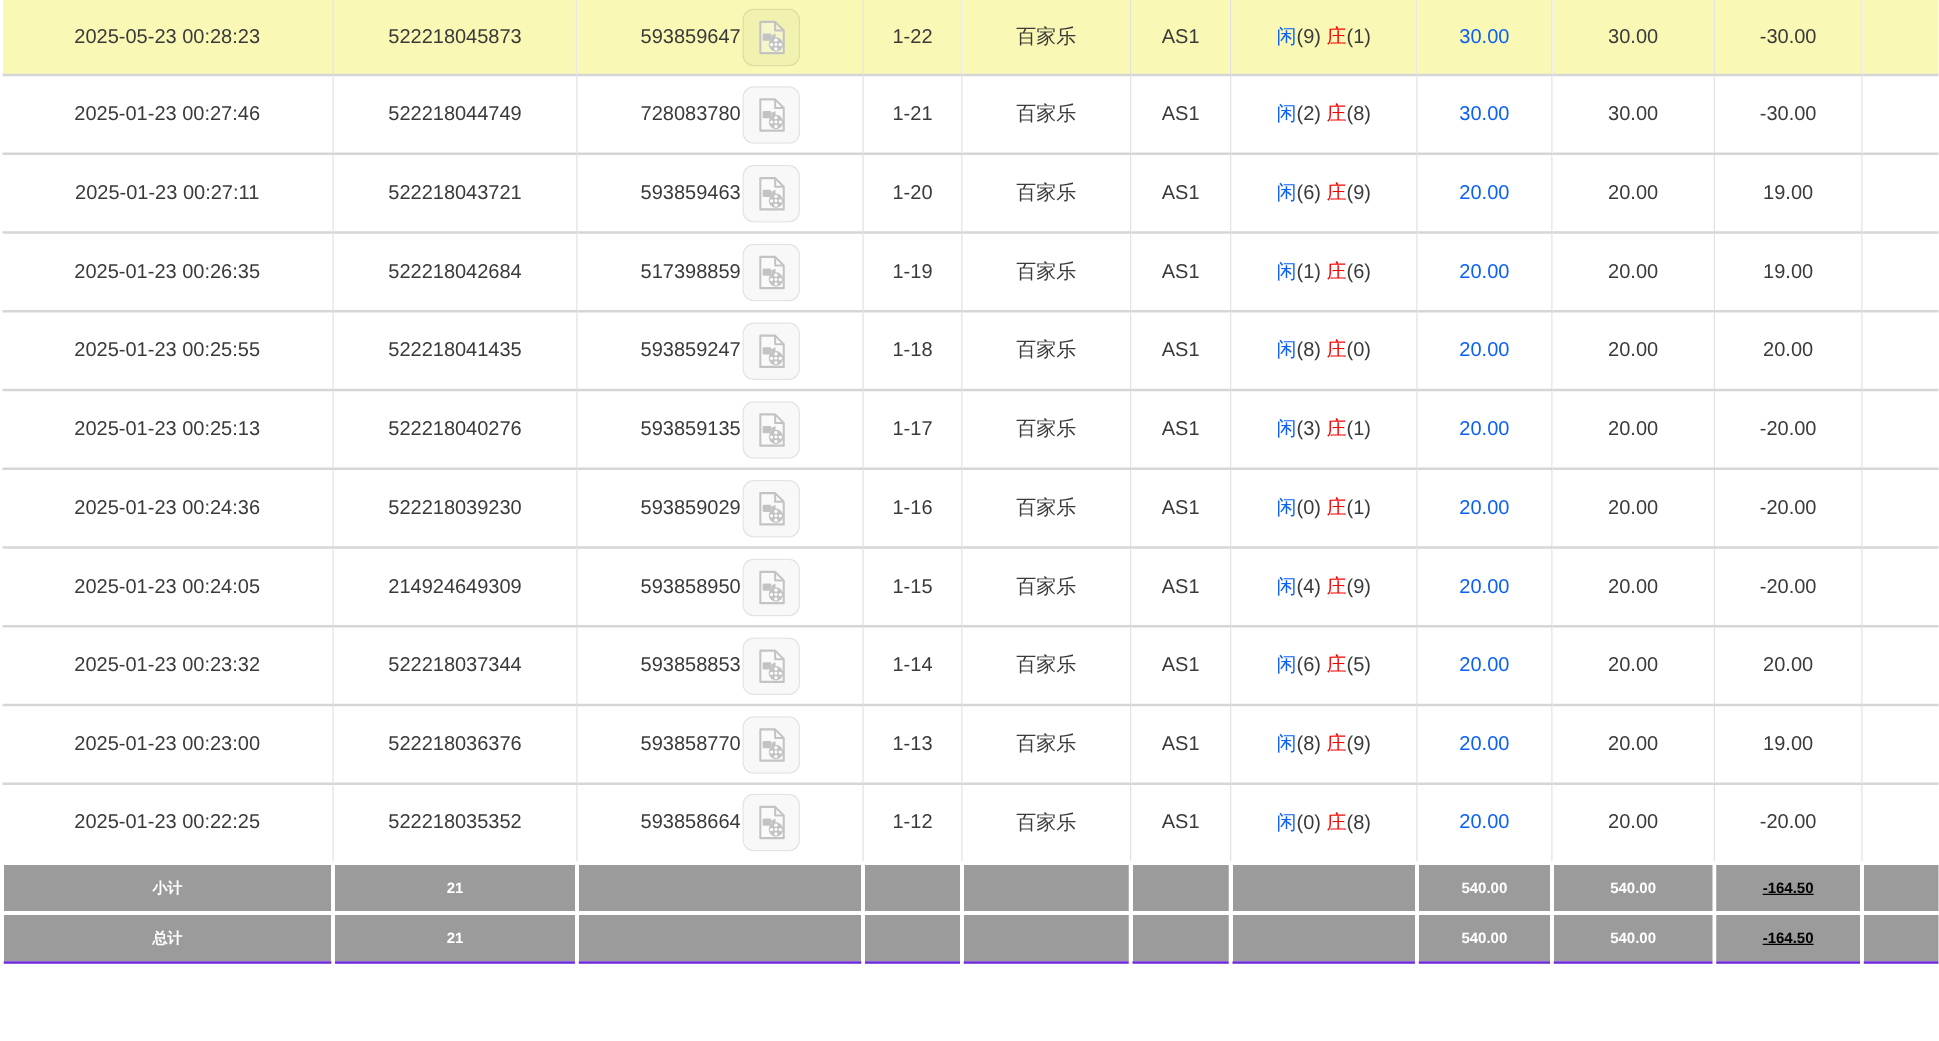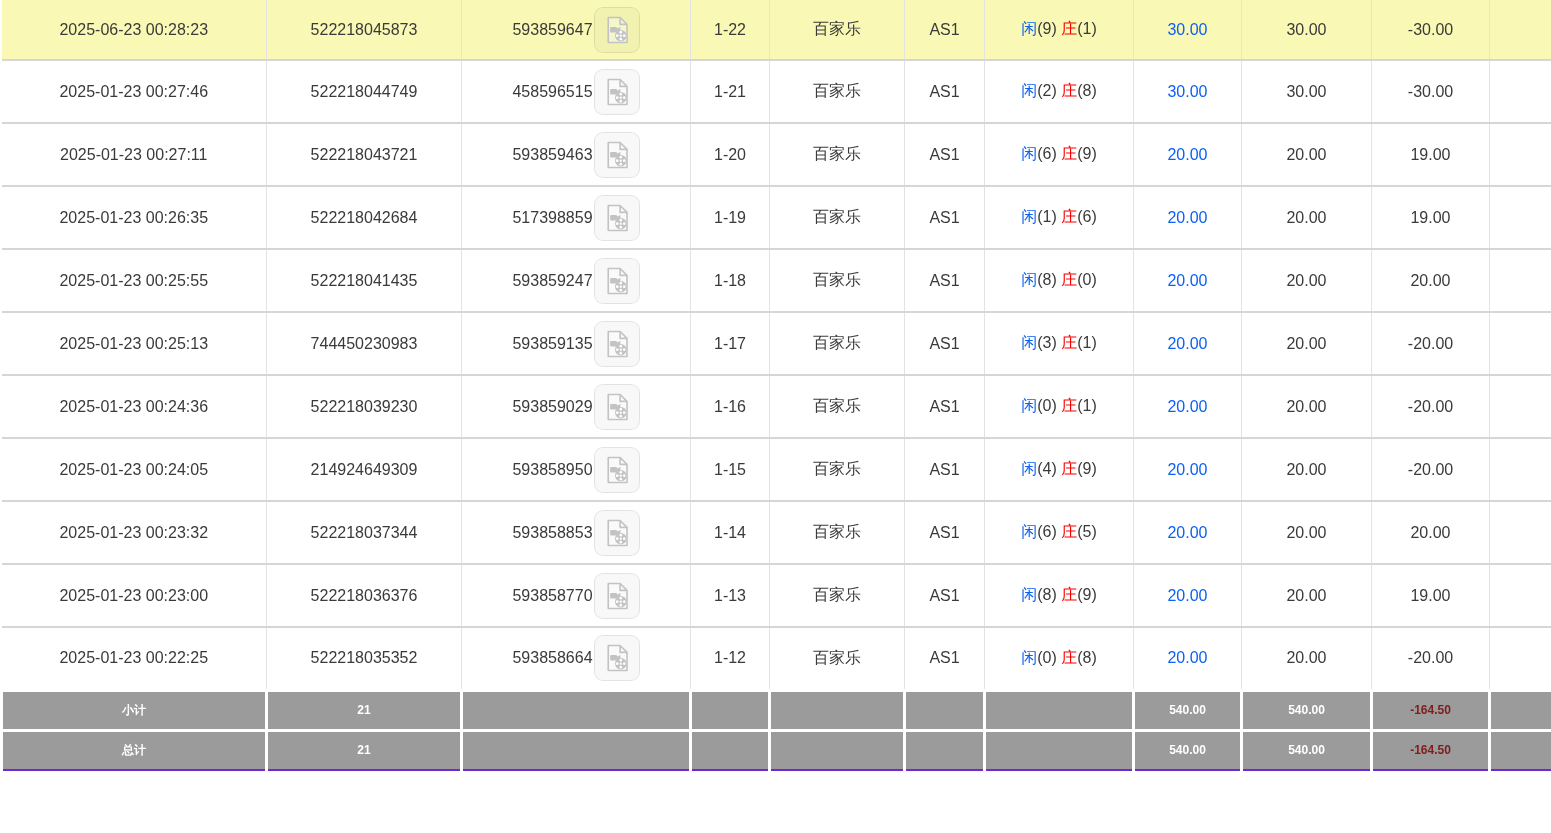--- a/index.html
+++ b/index.html
@@ -77,21 +77,21 @@
     height: 40px;
     background: #9b9b9b;
     border: 3px solid #ffffff;
     color: #ffffff;
     font-weight: bold;
     font-size: 12px;
   }
   tr.summary.total-row td {
     border-bottom: 2px solid #6d28d9;
   }
-  tr.summary td.neg { color: #7f1d1d; }
+  tr.summary td.neg { color: #000000; text-decoration: underline; }
 </style>
 </head>
 <body>
 
 <div class="page">
   <table class="records">
     <colgroup>
       <col style="width:265px">
         <col style="width:195px">
         <col style="width:229px">
@@ -99,21 +99,21 @@
         <col style="width:135px">
         <col style="width:80px">
       <col style="width:149px">
         <col style="width:108px">
         <col style="width:130px">
       <col style="width:118px">
         <col style="width:63px">
     </colgroup>
     <tbody>
         <tr class="data-row highlight">
-    <td>2025-06-23 00:28:23</td>
+    <td>2025-05-23 00:28:23</td>
     <td>522218045873</td>
     <td>
       <span class="round-wrap">
         <span>593859647</span>
         <span class="video-btn">
           <svg width="30" height="30" viewBox="0 0 48 48">
             <path d="M10 4 H29 L40 15 V44 H10 Z" fill="rgba(255,255,255,0.35)" stroke="#c3c3c3" stroke-width="2.6" stroke-linejoin="round"></path>
             <path d="M29 4 V15 H40" fill="none" stroke="#c3c3c3" stroke-width="2.6" stroke-linejoin="round"></path>
             <rect x="13" y="19" width="11" height="9" rx="1.6" fill="#c3c3c3"></rect>
             <path d="M24 21.5 L29.5 19 V28 L24 25.5 Z" fill="#c3c3c3"></path>
@@ -137,21 +137,21 @@
     <td><span class="amt-link">30.00</span></td>
     <td>30.00</td>
     <td class="neg">-30.00</td>
     <td></td>
   </tr>
         <tr class="data-row">
     <td>2025-01-23 00:27:46</td>
     <td>522218044749</td>
     <td>
       <span class="round-wrap">
-        <span>458596515</span>
+        <span>728083780</span>
         <span class="video-btn">
           <svg width="30" height="30" viewBox="0 0 48 48">
             <path d="M10 4 H29 L40 15 V44 H10 Z" fill="rgba(255,255,255,0.35)" stroke="#c3c3c3" stroke-width="2.6" stroke-linejoin="round"></path>
             <path d="M29 4 V15 H40" fill="none" stroke="#c3c3c3" stroke-width="2.6" stroke-linejoin="round"></path>
             <rect x="13" y="19" width="11" height="9" rx="1.6" fill="#c3c3c3"></rect>
             <path d="M24 21.5 L29.5 19 V28 L24 25.5 Z" fill="#c3c3c3"></path>
             <circle cx="30" cy="33" r="9.2" fill="#c3c3c3"></circle>
             <circle cx="30" cy="33" r="1.9" fill="#ffffff"></circle>
             <circle cx="30" cy="27.4" r="2.1" fill="#ffffff"></circle>
             <circle cx="24.4" cy="33" r="2.1" fill="#ffffff"></circle>
@@ -270,21 +270,21 @@
       <span class="lbl-player">闲</span><span class="score">(8)</span>
       <span class="lbl-banker">庄</span><span class="score">(0)</span>
     </td>
     <td><span class="amt-link">20.00</span></td>
     <td>20.00</td>
     <td>20.00</td>
     <td></td>
   </tr>
         <tr class="data-row">
     <td>2025-01-23 00:25:13</td>
-    <td>744450230983</td>
+    <td>522218040276</td>
     <td>
       <span class="round-wrap">
         <span>593859135</span>
         <span class="video-btn">
           <svg width="30" height="30" viewBox="0 0 48 48">
             <path d="M10 4 H29 L40 15 V44 H10 Z" fill="rgba(255,255,255,0.35)" stroke="#c3c3c3" stroke-width="2.6" stroke-linejoin="round"></path>
             <path d="M29 4 V15 H40" fill="none" stroke="#c3c3c3" stroke-width="2.6" stroke-linejoin="round"></path>
             <rect x="13" y="19" width="11" height="9" rx="1.6" fill="#c3c3c3"></rect>
             <path d="M24 21.5 L29.5 19 V28 L24 25.5 Z" fill="#c3c3c3"></path>
             <circle cx="30" cy="33" r="9.2" fill="#c3c3c3"></circle>

